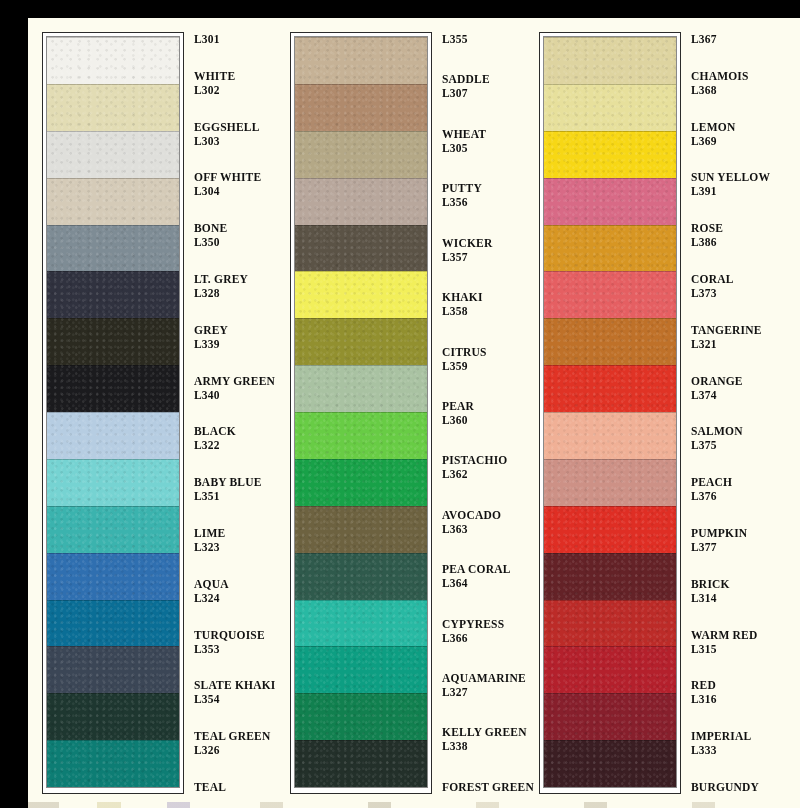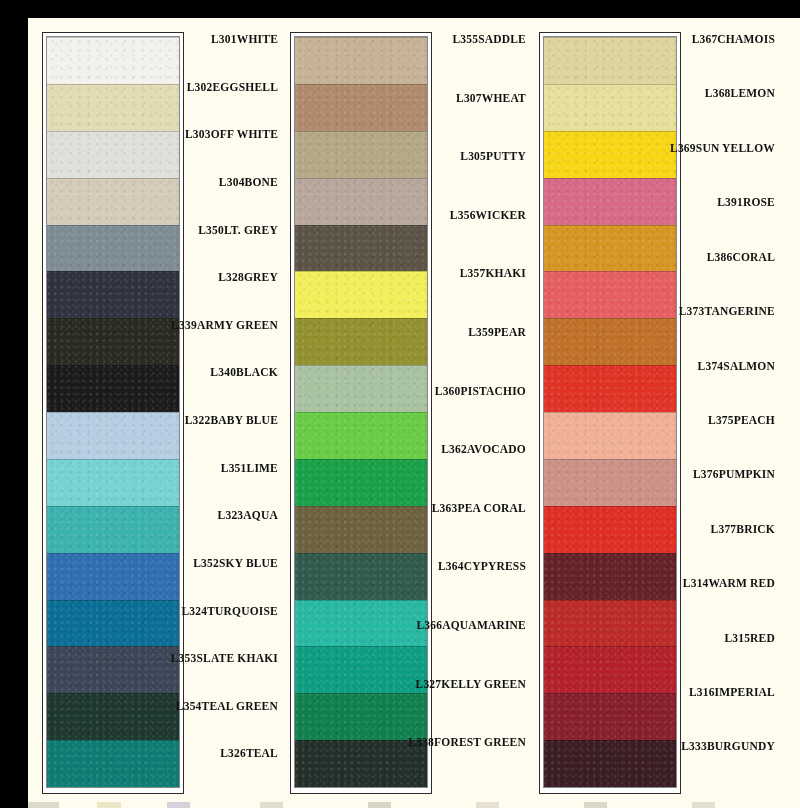--- a/index.html
+++ b/index.html
@@ -82,22 +82,22 @@
     position:absolute;
     left:152px; top:0;
     width:84px;
     height:100%;
     display:flex;
     flex-direction:column;
   }
   .label{
     flex:1 1 0;
     display:flex;
-    flex-direction:row;
-    justify-content:flex-end;
+    flex-direction:column;
+    justify-content:space-between;
     color:#111111;
     font-weight:bold;
     font-size:11.5px;
     line-height:14px;
     letter-spacing:.2px;
     white-space:nowrap;
   }
   .label .code{ }
   .label .name{ }
 
@@ -183,24 +183,20 @@
           </div>
           <div class="label">
             <span class="code">L351</span>
             <span class="name">LIME</span>
           </div>
           <div class="label">
             <span class="code">L323</span>
             <span class="name">AQUA</span>
           </div>
           <div class="label">
-            <span class="code">L352</span>
-            <span class="name">SKY BLUE</span>
-          </div>
-          <div class="label">
             <span class="code">L324</span>
             <span class="name">TURQUOISE</span>
           </div>
           <div class="label">
             <span class="code">L353</span>
             <span class="name">SLATE KHAKI</span>
           </div>
           <div class="label">
             <span class="code">L354</span>
             <span class="name">TEAL GREEN</span>
@@ -248,20 +244,24 @@
           </div>
           <div class="label">
             <span class="code">L356</span>
             <span class="name">WICKER</span>
           </div>
           <div class="label">
             <span class="code">L357</span>
             <span class="name">KHAKI</span>
           </div>
           <div class="label">
+            <span class="code">L358</span>
+            <span class="name">CITRUS</span>
+          </div>
+          <div class="label">
             <span class="code">L359</span>
             <span class="name">PEAR</span>
           </div>
           <div class="label">
             <span class="code">L360</span>
             <span class="name">PISTACHIO</span>
           </div>
           <div class="label">
             <span class="code">L362</span>
             <span class="name">AVOCADO</span>
@@ -329,20 +329,24 @@
           </div>
           <div class="label">
             <span class="code">L386</span>
             <span class="name">CORAL</span>
           </div>
           <div class="label">
             <span class="code">L373</span>
             <span class="name">TANGERINE</span>
           </div>
           <div class="label">
+            <span class="code">L321</span>
+            <span class="name">ORANGE</span>
+          </div>
+          <div class="label">
             <span class="code">L374</span>
             <span class="name">SALMON</span>
           </div>
           <div class="label">
             <span class="code">L375</span>
             <span class="name">PEACH</span>
           </div>
           <div class="label">
             <span class="code">L376</span>
             <span class="name">PUMPKIN</span>

